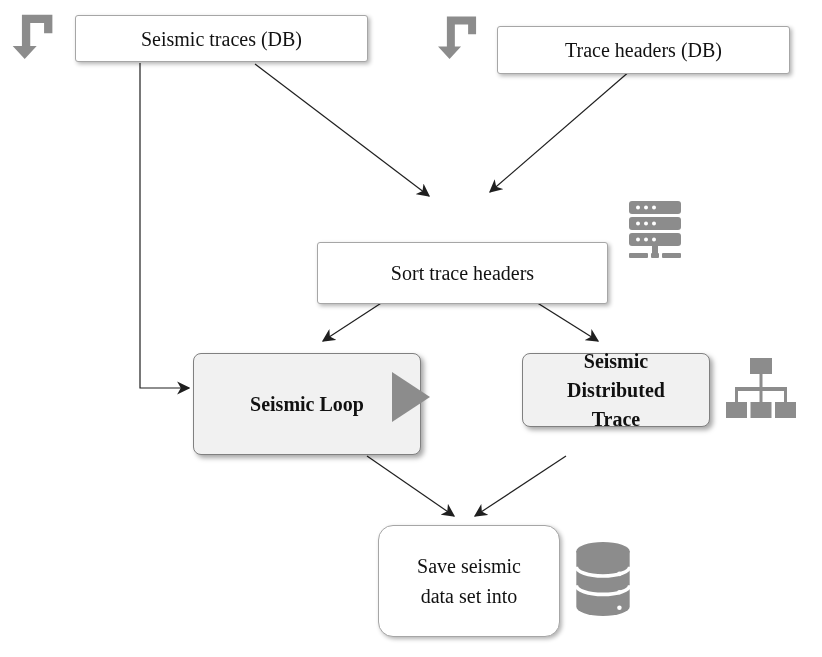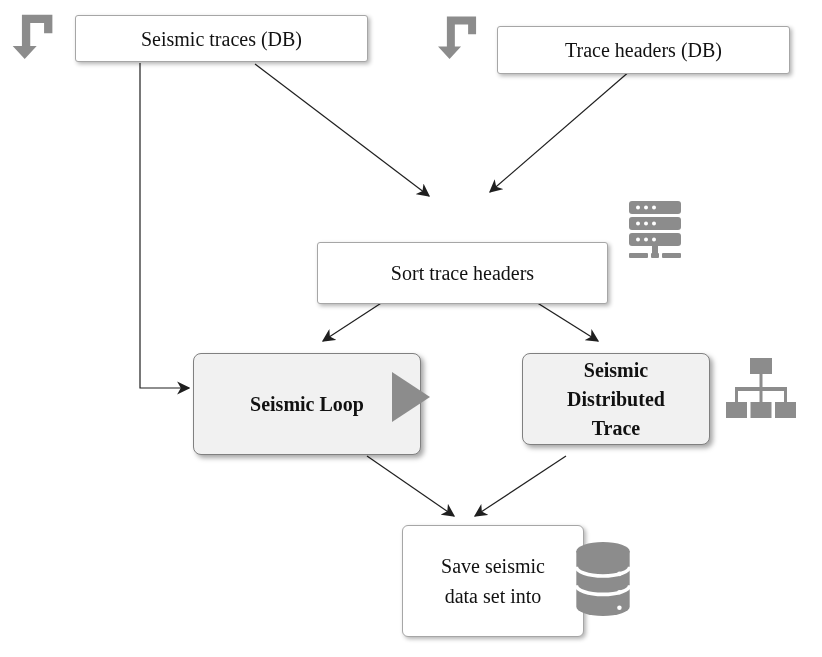--- a/index.html
+++ b/index.html
@@ -30,21 +30,21 @@
   .node.loop {
     background: #f1f1f1;
     border: 1.5px solid #808080;
     border-radius: 8px;
     box-shadow: 3px 3px 5px rgba(0,0,0,0.35);
     font-weight: bold;
     flex-direction: column;
   }
   .node.multiline { flex-direction: column; }
   .node.loop .ln { line-height: 29px; }
-  .node.save-box { border-radius: 6px; margin-left: 24px; }
+  .node.save-box { border-radius: 15px; }
   .node.save-box .ln { line-height: 30px; }
   .icon { position: absolute; }
   .icon svg { display: block; width: 100%; height: 100%; }
 </style>
 </head>
 <body>
 
 <div class="canvas">
 
   <svg class="edges" viewBox="0 0 822 657">
@@ -120,21 +120,21 @@
   </div>
 
   <div class="icon" style="left:390px; top:370px; width:42px; height:54px;">
     <svg viewBox="0 0 42 54">
       <g fill="#8c8c8c">
         <polygon points="2,2 40,27 2,52"></polygon>
       </g>
     </svg>
   </div>
 
-  <div class="node loop" style="left:522px; top:353px; width:188px; height:92px;">
+  <div class="node loop" style="left:522px; top:353px; width:188px; height:74px;">
     <div class="ln">Seismic</div>
     <div class="ln">Distributed</div>
     <div class="ln">Trace</div>
   </div>
 
   <div class="icon" style="left:724px; top:356px; width:74px; height:68px;">
     <svg viewBox="0 0 74 68">
       <g fill="#8c8c8c">
         <rect x="26" y="2" width="22" height="16"></rect>
         <rect x="35.5" y="18" width="3" height="17"></rect>

